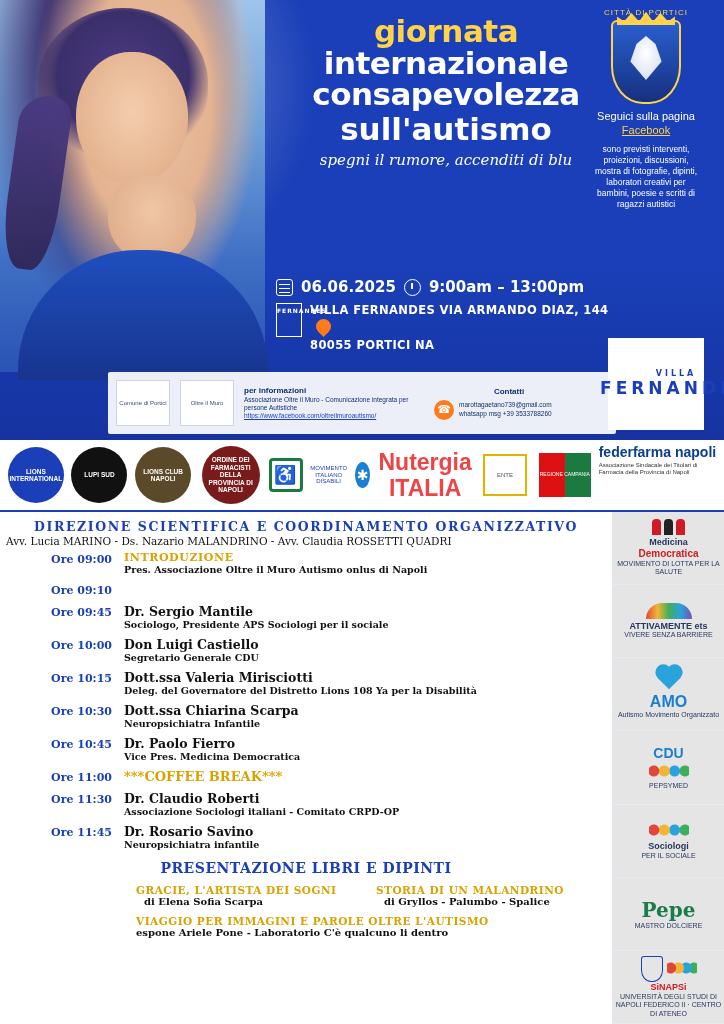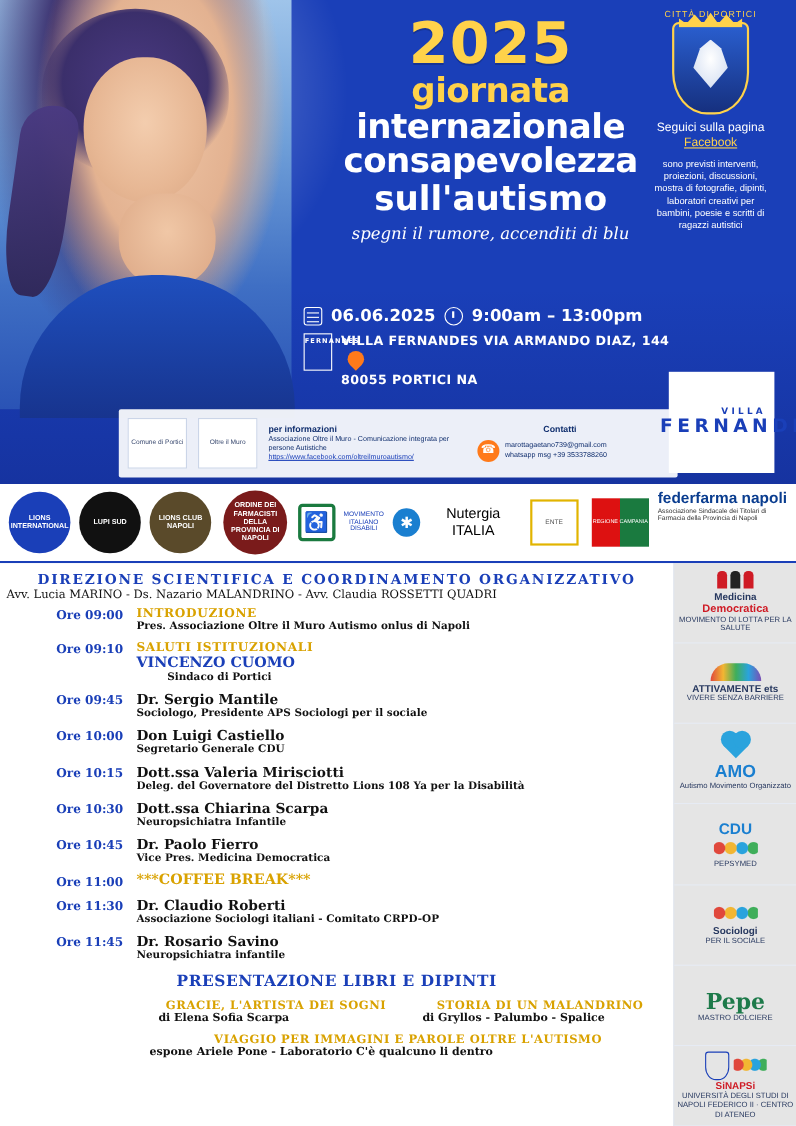--- a/index.html
+++ b/index.html
@@ -268,21 +268,20 @@
     text-align: center;
     font-family: "DejaVu Serif", serif; font-weight: bold; font-size: 14px; color: #1a3fb8;
     margin: 10px 0 8px;
     letter-spacing: .5px;
   }
   .books-grid { display: flex; gap: 10px; padding-left: 130px; }
   .book { flex: 1; }
   .b-title {
     font-family: "DejaVu Serif", serif; font-weight: bold; font-size: 10.5px; color: #d9a200;
     letter-spacing: .5px;
-    text-align: center;
   }
   .b-auth {
     font-family: "DejaVu Serif", serif; font-weight: bold; font-size: 10px; color: #111; padding-left: 8px;
   }
   .exhibit { padding-left: 130px; margin-top: 8px; }
 
   
   .ac-logo {
     position: absolute; left: 4px; bottom: 4px; width: 110px; height: 88px;
     background: radial-gradient(circle at 50% 40%, #fff 0%, #e9f4ff 70%, #d6e9fb 100%);
@@ -349,21 +348,20 @@
 
   <div class="girl">
     <div class="hair"></div>
     <div class="braid"></div>
     <div class="face"></div>
     <div class="hand"></div>
     <div class="shoulder"></div>
   </div>
 
   <div class="poster-title">
-    <div class="yr">2025</div>
     <div class="t1">giornata</div>
     <div class="t2">internazionale</div>
     <div class="t3">consapevolezza</div>
     <div class="t4">sull'autismo</div>
     <div class="tagline">spegni il rumore, accenditi di blu</div>
   </div>
 
   <div class="crest">
     <div class="crest-title">CITTÀ DI PORTICI</div>
     <div class="crest-shield">
@@ -434,21 +432,21 @@
   <div class="logo" style="width:70px">
     <div class="circ" style="background:#7a1b1b;width:58px;height:58px">ORDINE DEI FARMACISTI
 DELLA PROVINCIA DI NAPOLI</div>
   </div>
   <div class="logo" style="width:86px">
     <div style="width:34px;height:34px;border:3px solid #1a7a3f;border-radius:4px;display:flex;align-items:center;justify-content:center;font-size:18px;color:#1a7a3f">♿</div>
     <div style="margin-left:4px;font-size:6px;color:#1a3fb8;max-width:44px">MOVIMENTO ITALIANO DISABILI</div>
   </div>
   <div class="logo" style="width:120px">
     <div style="width:26px;height:26px;border-radius:50%;background:#1a7fd0;color:#fff;display:flex;align-items:center;justify-content:center;font-size:14px;margin-right:5px">✱</div>
-    <div style="font-size:13px;color:#000000;font-weight:normal">Nutergia ITALIA</div>
+    <div style="font-size:23px;color:#ef4444;font-weight:bold">Nutergia ITALIA</div>
   </div>
   <div class="logo" style="width:54px">
     <div style="width:44px;height:42px;border:2px solid #e2b400;background:#fff;display:flex;align-items:center;justify-content:center;font-size:6px;color:#555">ENTE</div>
   </div>
   <div class="logo" style="width:62px">
     <div style="width:52px;height:44px;background:linear-gradient(90deg,#d11 0 50%, #1a7a3f 50% 100%);display:flex;align-items:center;justify-content:center;font-size:5px;color:#fff;text-align:center">REGIONE CAMPANIA</div>
   </div>
   <div class="logo" style="width:124px;display:block;text-align:left">
     <div style="font-size:14px;color:#0a3d8f;font-weight:bold">federfarma napoli</div>
     <div style="font-size:6px;color:#333;margin-top:2px">Associazione Sindacale dei Titolari di Farmacia della Provincia di Napoli</div>
@@ -464,25 +462,20 @@
     <div class="rowline">
       <div class="time">Ore 09:00</div>
       <div class="entry">
         <div class="e-head">INTRODUZIONE</div>
         <div class="e-role">Pres. Associazione Oltre il Muro Autismo onlus di Napoli</div>
       </div>
     </div>
 
     <div class="rowline">
       <div class="time">Ore 09:10</div>
-      <div class="entry">
-        <div class="e-head">SALUTI ISTITUZIONALI</div>
-        <div class="e-name blue">VINCENZO CUOMO</div>
-        <div class="e-role ind">Sindaco di Portici</div>
-      </div>
     </div>
 
     <div class="rowline">
       <div class="time">Ore 09:45</div>
       <div class="entry">
         <div class="e-name">Dr. Sergio Mantile</div>
         <div class="e-role">Sociologo, Presidente APS  Sociologi per il sociale</div>
       </div>
     </div>
 

